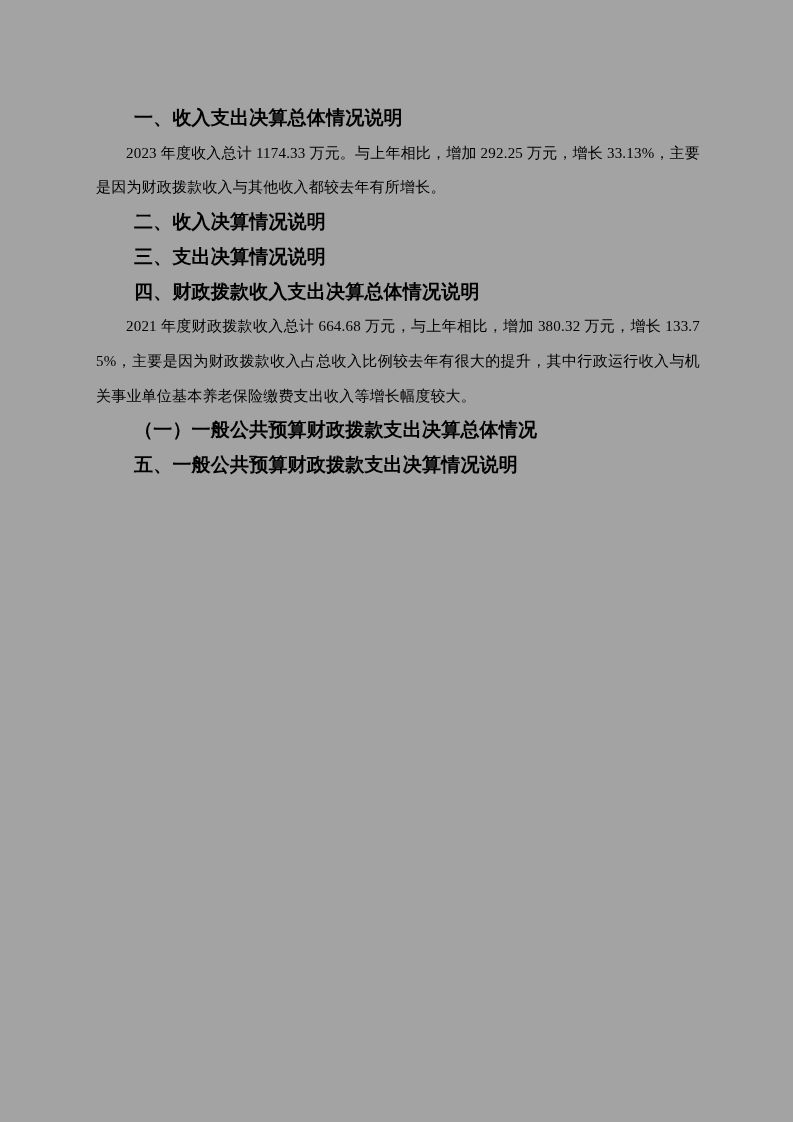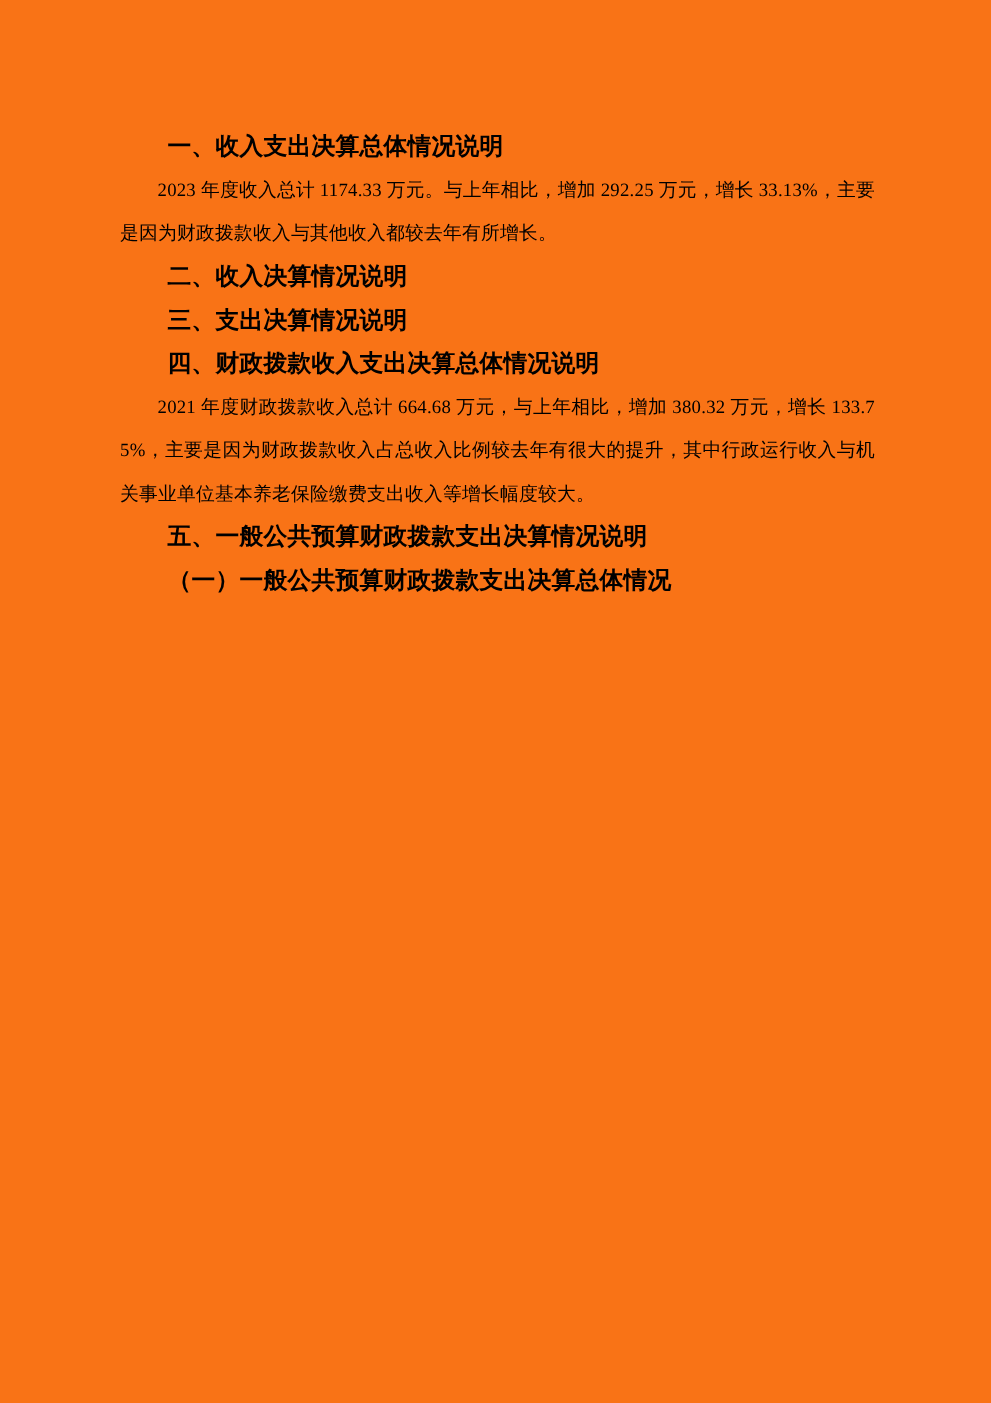--- a/index.html
+++ b/index.html
@@ -4,21 +4,21 @@
 <style>
   html, body {
     margin: 0;
     padding: 0;
     background: #ffffff;
   }
   .page {
     position: relative;
     width: 793px;
     height: 1122px;
-    background: #f97316;
+    background: #a3a3a3;
     color: #000000;
     overflow: hidden;
     box-sizing: border-box;
   }
   .content {
     position: absolute;
     top: 101px;
     left: 96px;
     width: 604px;
   }
@@ -58,18 +58,18 @@
 
 
     <p class="heading">三、支出决算情况说明</p>
 
 
     <p class="heading">四、财政拨款收入支出决算总体情况说明</p>
 
     <p class="para">2021 年度财政拨款收入总计 664.68 万元，与上年相比，增加 380.32 万元，增长 133.75%，主要是因为财政拨款收入占总收入比例较去年有很大的提升，其中行政运行收入与机关事业单位基本养老保险缴费支出收入等增长幅度较大。</p>
 
 
+    <p class="heading">（一）一般公共预算财政拨款支出决算总体情况</p>
+
     <p class="heading">五、一般公共预算财政拨款支出决算情况说明</p>
-
-    <p class="heading">（一）一般公共预算财政拨款支出决算总体情况</p>
 
   </div>
 </div>
 
 </body></html>

